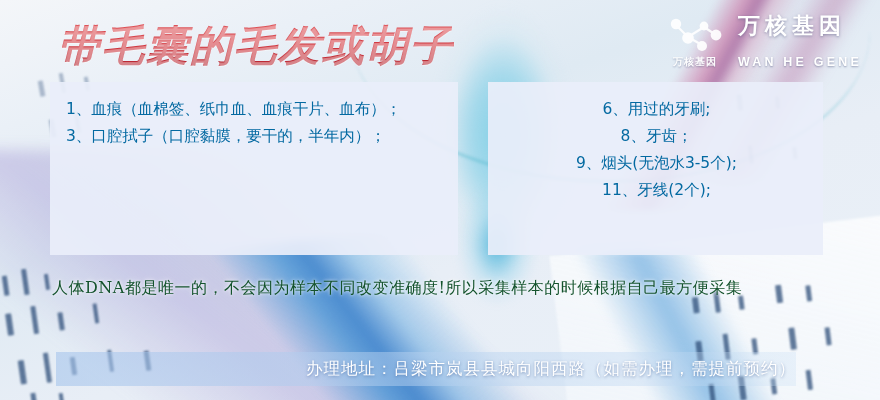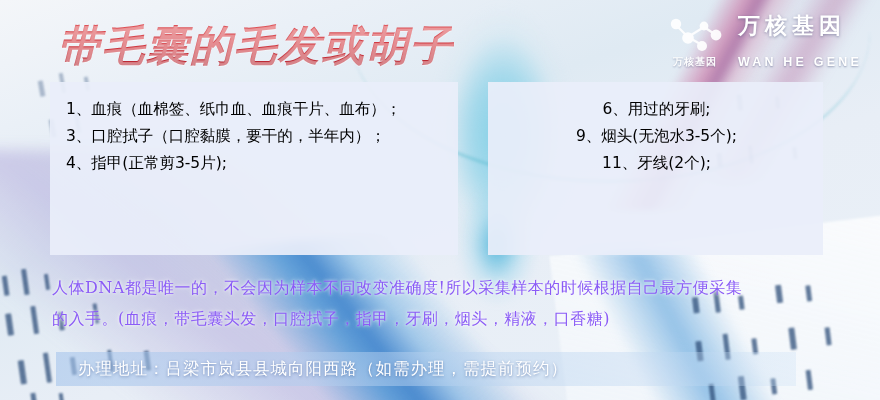--- a/index.html
+++ b/index.html
@@ -109,38 +109,38 @@
   .panel{
     position:absolute;top:82px;
     background:rgba(233,238,250,.93);
     padding:14px 14px 14px 16px;
     box-sizing:border-box;
   }
   #panel-left{left:50px;width:408px;height:173px;}
   #panel-right{left:488px;width:335px;height:173px;text-align:center;}
   .panel ol{margin:0;padding:0;list-style:none;}
   .panel li{
-    color:#000000;font-size:15.5px;line-height:27px;white-space:nowrap;
+    color:#0369a1;font-size:15.5px;line-height:27px;white-space:nowrap;
     font-family:"DejaVu Sans","Liberation Sans",sans-serif;
   }
 
   
   .note{
     position:absolute;left:52px;top:272px;width:800px;
     font-family:"DejaVu Serif","Liberation Serif",serif;
-    font-size:16px;line-height:31px;color:#8b5cf6;
+    font-size:16px;line-height:31px;color:#14532d;
     text-shadow:0 0 3px rgba(255,255,255,.85),0 0 6px rgba(255,255,255,.6);
     letter-spacing:.5px;
   }
 
   
   .address{
     position:absolute;left:56px;top:352px;width:740px;height:34px;
     background:linear-gradient(90deg,rgba(168,198,236,.62),rgba(186,212,240,.48) 60%,rgba(200,222,244,.30));
-    display:flex;align-items:center;
+    display:flex;align-items:center;justify-content:flex-end;
   }
   .address .addr-text{
     color:#ffffff;font-size:16.5px;letter-spacing:1px;padding-left:22px;
     text-shadow:0 1px 3px rgba(50,80,140,.55);
     font-family:"DejaVu Sans","Liberation Sans",sans-serif;
     white-space:nowrap;
   }
 </style>
 </head>
 <body>
@@ -233,34 +233,33 @@
     <div class="brand-text">
       <div class="brand-cn">万核基因</div>
       <div class="brand-en">WAN HE GENE</div>
     </div>
   </div>
 
   <div class="panel" id="panel-left">
     <ol>
       <li>1、血痕（血棉签、纸巾血、血痕干片、血布）；</li>
       <li>3、口腔拭子（口腔黏膜，要干的，半年内）；</li>
-      <li>4、指甲(正常剪3-5片);</li>
     </ol>
   </div>
 
   <div class="panel" id="panel-right">
     <ol>
       <li>6、用过的牙刷;</li>
+      <li>8、牙齿；</li>
       <li>9、烟头(无泡水3-5个);</li>
       <li>11、牙线(2个);</li>
     </ol>
   </div>
 
   <div class="note">
     <div>人体DNA都是唯一的，不会因为样本不同改变准确度!所以采集样本的时候根据自己最方便采集</div>
-    <div>的入手。(血痕，带毛囊头发，口腔拭子，指甲，牙刷，烟头，精液，口香糖)</div>
   </div>
 
   <div class="address">
     <div class="addr-text">办理地址：吕梁市岚县县城向阳西路（如需办理，需提前预约）</div>
   </div>
 
 </div>
 
 </body></html>

